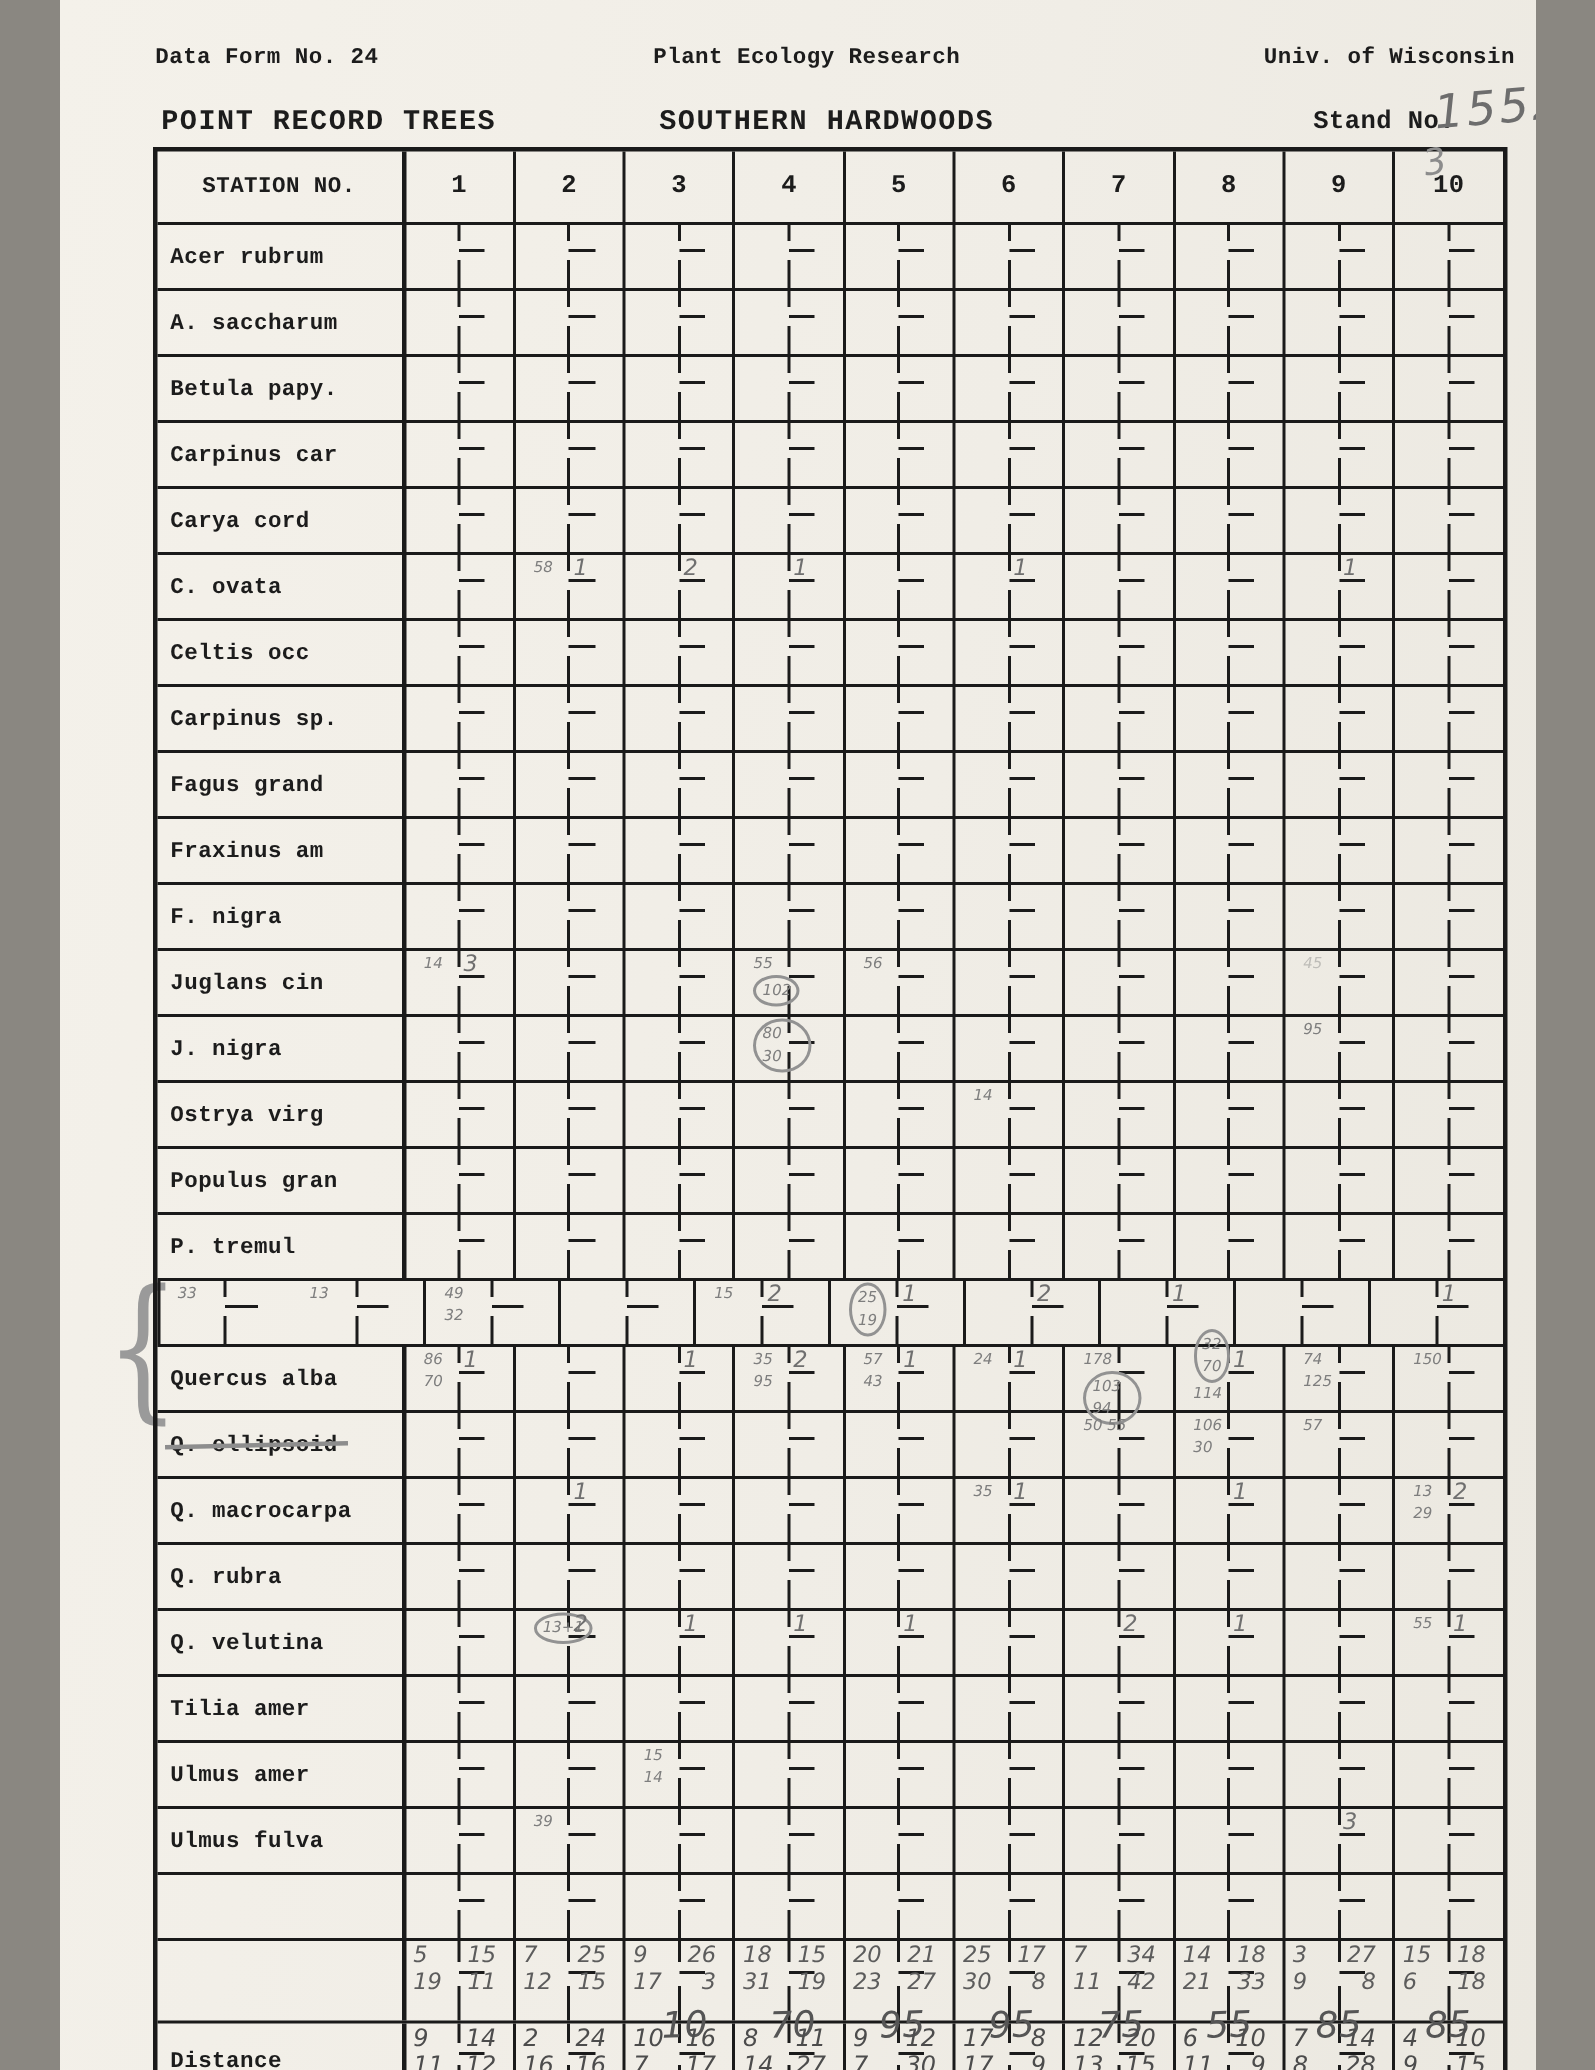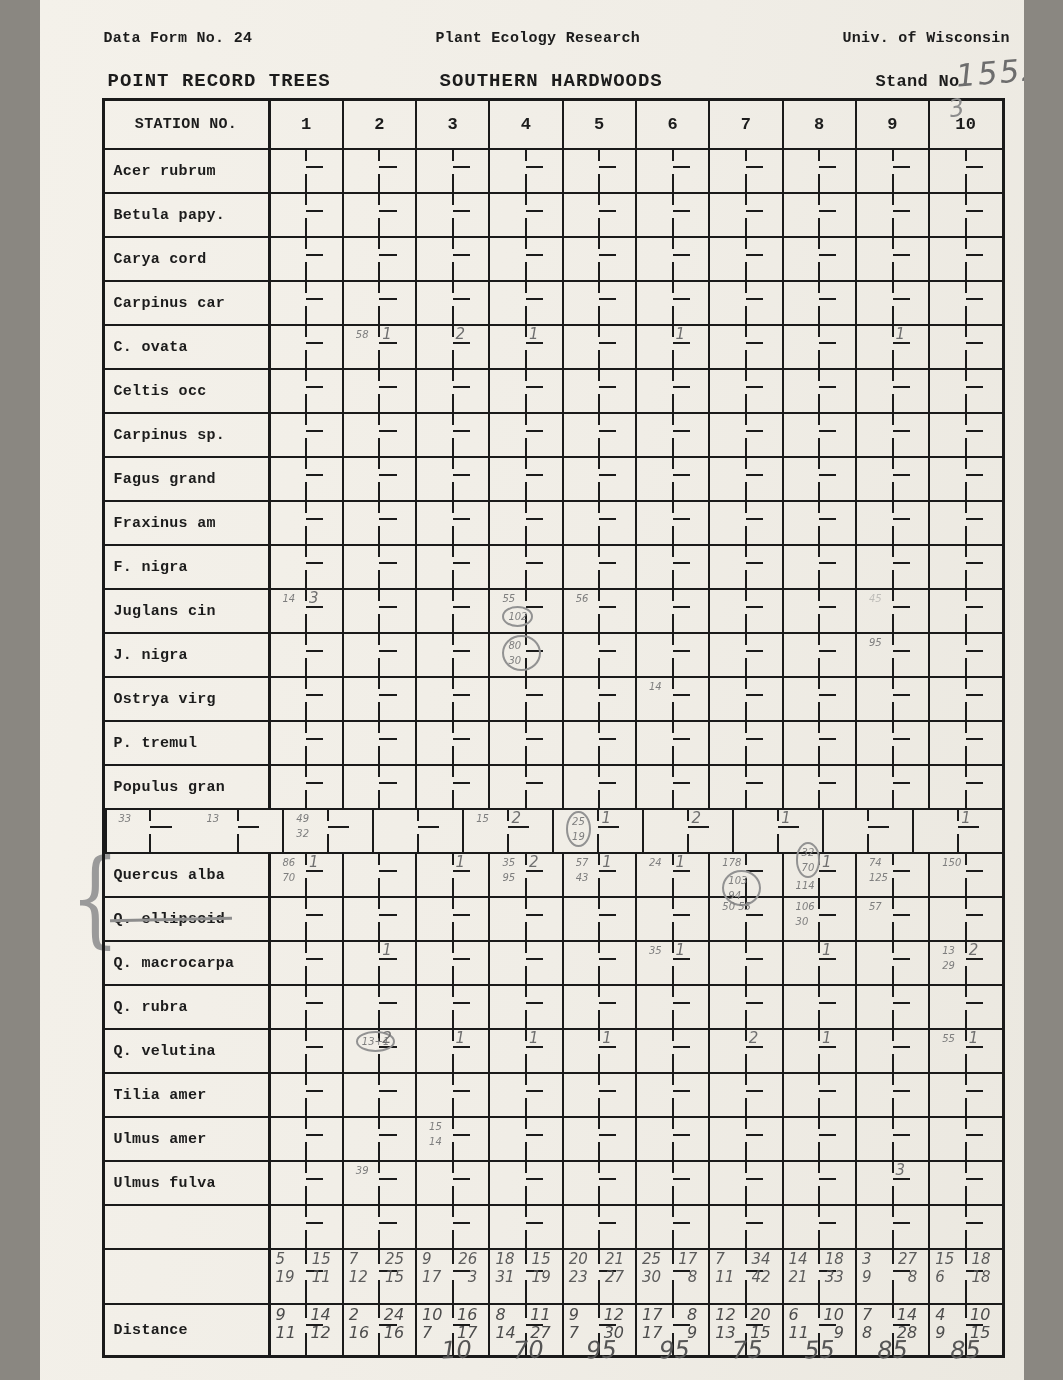--- a/index.html
+++ b/index.html
@@ -118,51 +118,66 @@
         <div class="sc tick"></div>
         <div class="sc tick"></div>
         <div class="sc tick"></div>
         <div class="sc tick"></div>
         <div class="sc tick"></div>
         <div class="sc tick"></div>
         <div class="sc tick"></div>
       </div>
       <div class="row brow">
         <div class="label-cell tw">
+          <span class="">A. saccharum</span>
+        </div>
+        <div class="sc tick"></div>
+        <div class="sc tick"></div>
+        <div class="sc tick"></div>
+        <div class="sc tick"></div>
+        <div class="sc tick"></div>
+        <div class="sc tick"></div>
+        <div class="sc tick"></div>
+        <div class="sc tick"></div>
+        <div class="sc tick"></div>
+        <div class="sc tick"></div>
+      </div>
+      <div class="row brow">
+        <div class="label-cell tw">
           <span class="">Betula papy.</span>
         </div>
         <div class="sc tick"></div>
         <div class="sc tick"></div>
         <div class="sc tick"></div>
         <div class="sc tick"></div>
         <div class="sc tick"></div>
         <div class="sc tick"></div>
         <div class="sc tick"></div>
         <div class="sc tick"></div>
         <div class="sc tick"></div>
         <div class="sc tick"></div>
       </div>
       <div class="row brow">
         <div class="label-cell tw">
+          <span class="">Carpinus car</span>
+        </div>
+        <div class="sc tick"></div>
+        <div class="sc tick"></div>
+        <div class="sc tick"></div>
+        <div class="sc tick"></div>
+        <div class="sc tick"></div>
+        <div class="sc tick"></div>
+        <div class="sc tick"></div>
+        <div class="sc tick"></div>
+        <div class="sc tick"></div>
+        <div class="sc tick"></div>
+      </div>
+      <div class="row brow">
+        <div class="label-cell tw">
           <span class="">Carya cord</span>
-        </div>
-        <div class="sc tick"></div>
-        <div class="sc tick"></div>
-        <div class="sc tick"></div>
-        <div class="sc tick"></div>
-        <div class="sc tick"></div>
-        <div class="sc tick"></div>
-        <div class="sc tick"></div>
-        <div class="sc tick"></div>
-        <div class="sc tick"></div>
-        <div class="sc tick"></div>
-      </div>
-      <div class="row brow">
-        <div class="label-cell tw">
-          <span class="">Carpinus car</span>
         </div>
         <div class="sc tick"></div>
         <div class="sc tick"></div>
         <div class="sc tick"></div>
         <div class="sc tick"></div>
         <div class="sc tick"></div>
         <div class="sc tick"></div>
         <div class="sc tick"></div>
         <div class="sc tick"></div>
         <div class="sc tick"></div>
@@ -336,36 +351,36 @@
             <div>14</div>
           </div>
         </div>
         <div class="sc tick"></div>
         <div class="sc tick"></div>
         <div class="sc tick"></div>
         <div class="sc tick"></div>
       </div>
       <div class="row brow">
         <div class="label-cell tw">
+          <span class="">Populus gran</span>
+        </div>
+        <div class="sc tick"></div>
+        <div class="sc tick"></div>
+        <div class="sc tick"></div>
+        <div class="sc tick"></div>
+        <div class="sc tick"></div>
+        <div class="sc tick"></div>
+        <div class="sc tick"></div>
+        <div class="sc tick"></div>
+        <div class="sc tick"></div>
+        <div class="sc tick"></div>
+      </div>
+      <div class="row brow">
+        <div class="label-cell tw">
           <span class="">P. tremul</span>
-        </div>
-        <div class="sc tick"></div>
-        <div class="sc tick"></div>
-        <div class="sc tick"></div>
-        <div class="sc tick"></div>
-        <div class="sc tick"></div>
-        <div class="sc tick"></div>
-        <div class="sc tick"></div>
-        <div class="sc tick"></div>
-        <div class="sc tick"></div>
-        <div class="sc tick"></div>
-      </div>
-      <div class="row brow">
-        <div class="label-cell tw">
-          <span class="">Populus gran</span>
         </div>
         <div class="sc tick"></div>
         <div class="sc tick"></div>
         <div class="sc tick"></div>
         <div class="sc tick"></div>
         <div class="sc tick"></div>
         <div class="sc tick"></div>
         <div class="sc tick"></div>
         <div class="sc tick"></div>
         <div class="sc tick"></div>

